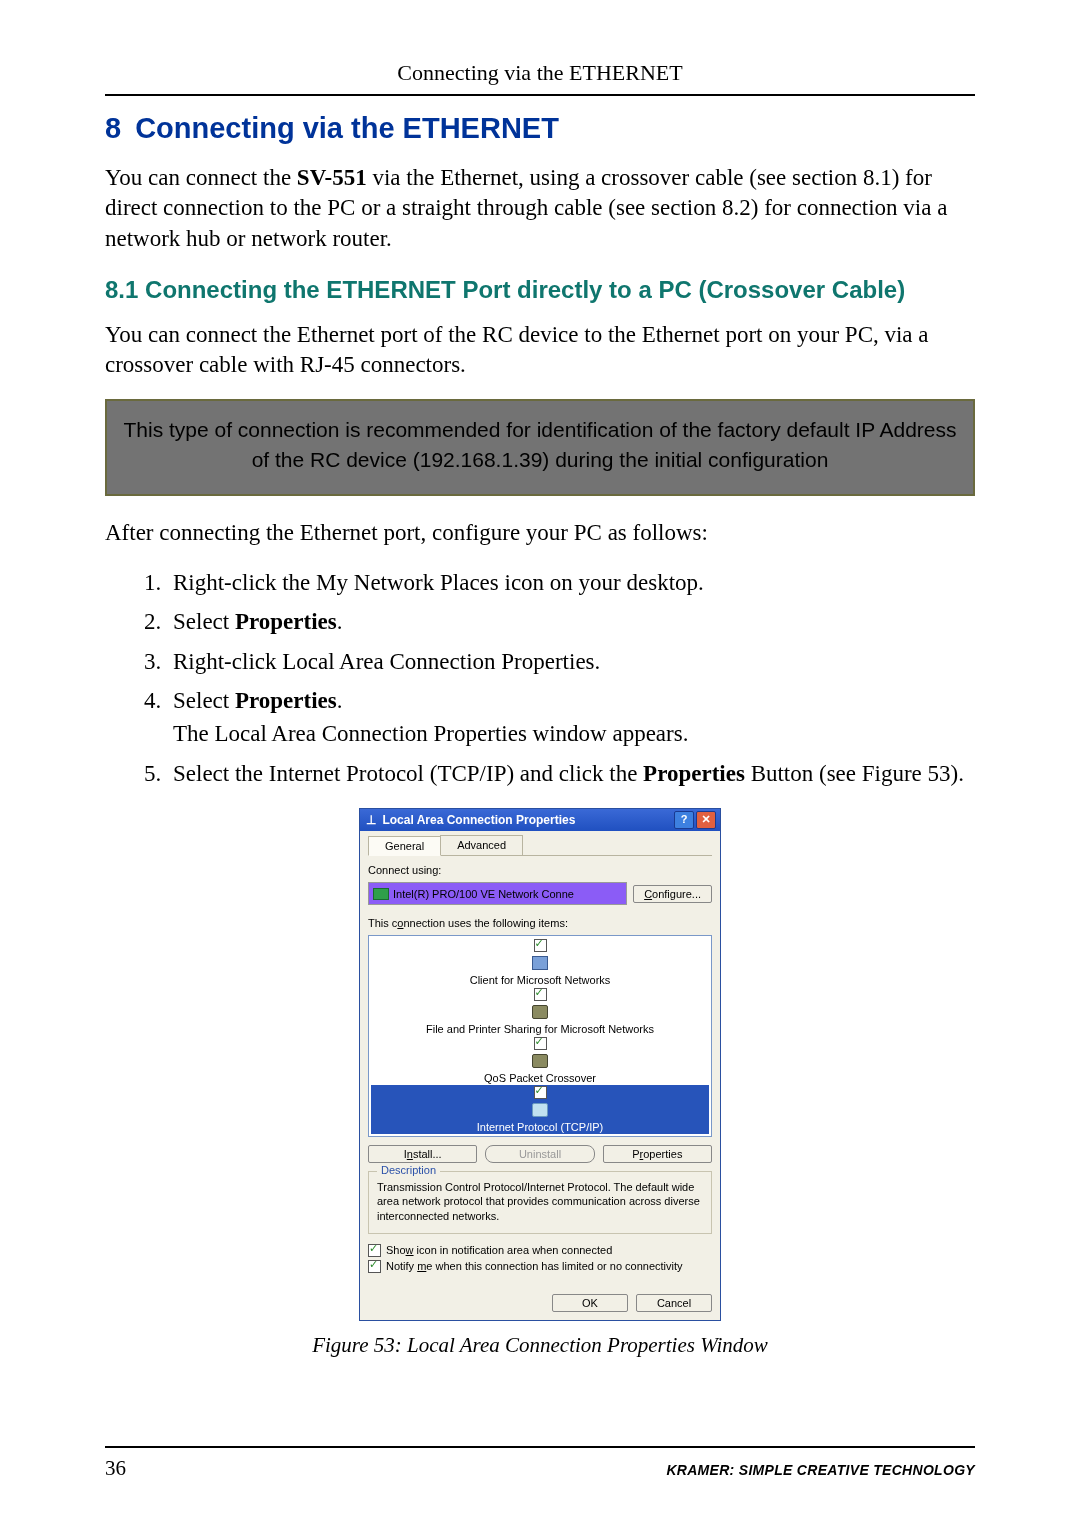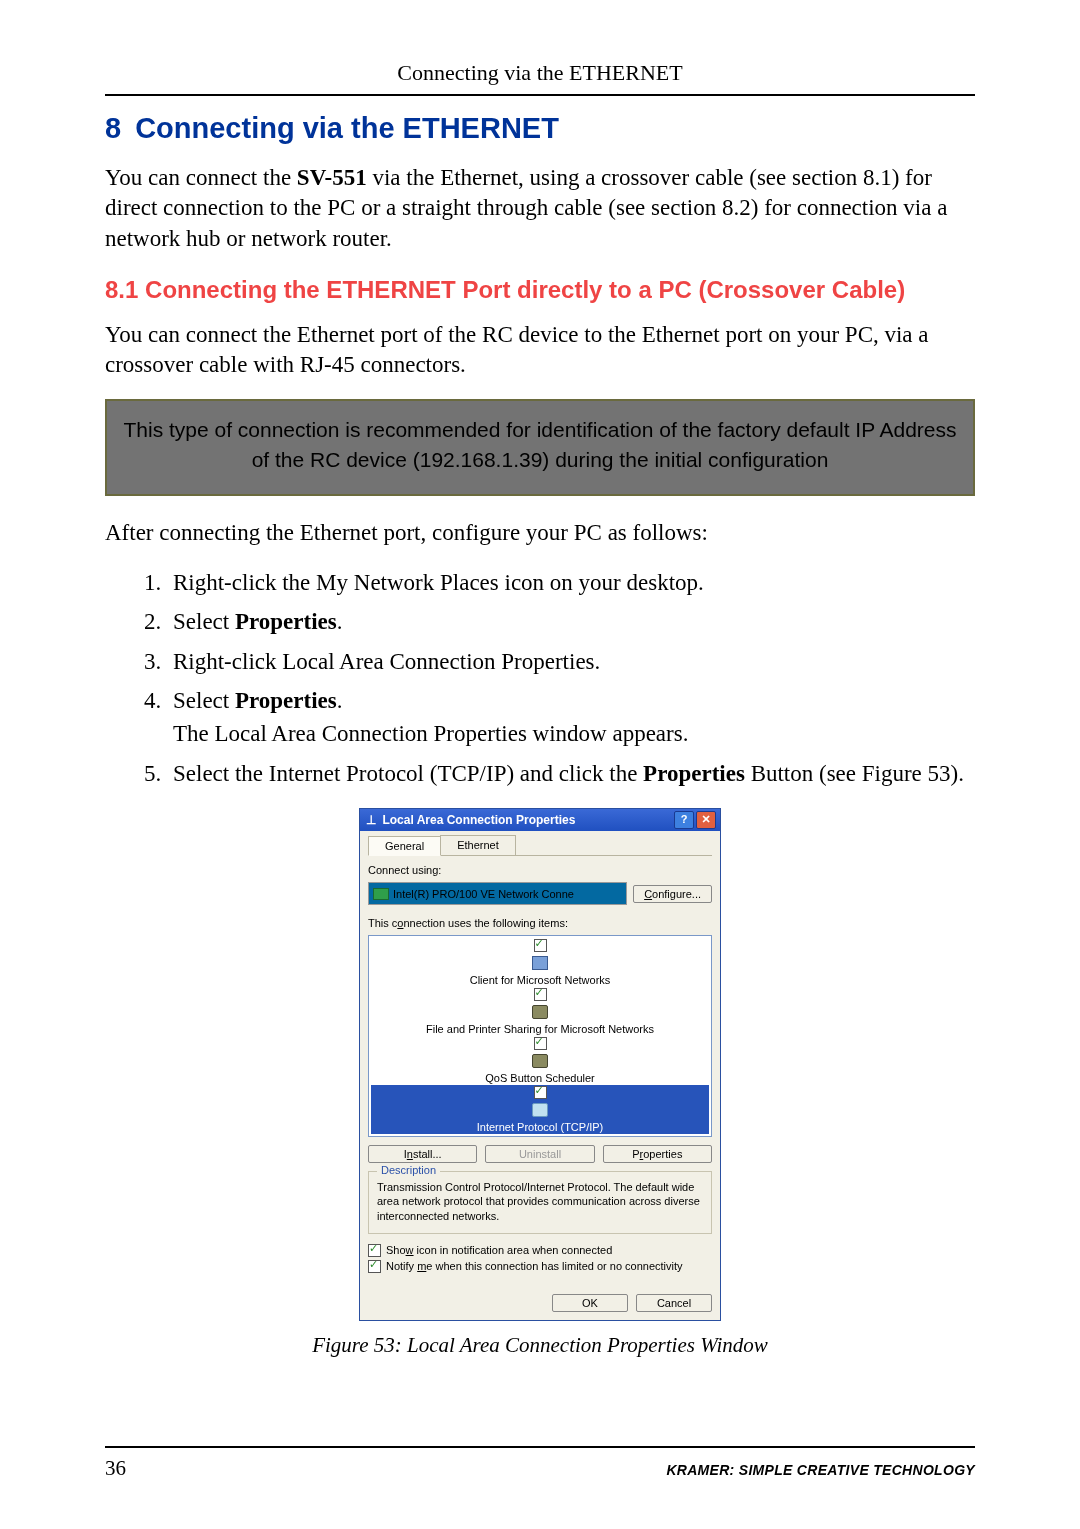--- a/index.html
+++ b/index.html
@@ -41,21 +41,21 @@
     margin-left: 36px;
   }
   p.body {
     font-size: 23px;
     line-height: 1.32;
     margin: 8px 0 18px 0;
   }
   .sub-heading {
     font-family: Arial, Helvetica, sans-serif;
     font-weight: bold;
-    color: #ef4444;
+    color: #0f766e;
     font-size: 24px;
     margin: 22px 0 16px 0;
     text-align: justify;
   }
   .callout {
     border: 2px solid #6a6a3e;
     background: #737373;
     padding: 14px 10px 18px 10px;
     margin: 14px 0 22px 0;
     font-family: Arial, Helvetica, sans-serif;
@@ -132,21 +132,21 @@
     background: #fcfbf5;
     border-bottom: 1px solid #fcfbf5;
     position: relative;
     top: 1px;
   }
   .conn-label { margin-bottom: 6px; }
   .conn-row { display: flex; align-items: center; gap: 6px; margin-bottom: 12px; }
   .conn-input {
     flex: 1;
     border: 1px solid #999;
-    background: #0369a1;
+    background: #8b5cf6;
     padding: 2px 4px;
     height: 17px;
     display: flex;
     align-items: center;
     font-size: 11px;
   }
   .nic-icon {
     width: 14px; height: 10px;
     background: #2f9f4a;
     border: 1px solid #1a6a30;
@@ -195,21 +195,21 @@
   .item-icon {
     width: 14px; height: 12px;
     display: inline-block;
   }
   .item-icon.net { background:#7aa0d8; border:1px solid #3a5a90; }
   .item-icon.file { background:#8a8a60; border:1px solid #454530; border-radius:2px; }
   .item-icon.qos { background:#8a8a60; border:1px solid #454530; border-radius:2px; }
   .item-icon.tcp { background:#c0e0f0; border:1px solid #6a9ac0; border-radius:2px; }
   .btn-row3 { display: flex; gap: 8px; margin-bottom: 8px; }
   .btn-row3 .xp-btn { flex: 1; text-align: center; }
-  .xp-btn.disabled { color: #999; }
+  .xp-btn.disabled { color: #999; border-radius: 8px; }
   .desc-group {
     border: 1px solid #c8c4b0;
     padding: 8px 8px 10px 8px;
     margin-bottom: 10px;
     position: relative;
   }
   .desc-group .legend {
     position: absolute;
     top: -8px;
     left: 8px;
@@ -304,21 +304,21 @@
   <div class="dialog-wrap">
     <div class="dialog-titlebar">
       <span class="plus">⊥</span>
       <span class="title-text">Local Area Connection Properties</span>
       <span class="titlebar-btn help-btn">?</span>
       <span class="titlebar-btn close-btn">✕</span>
     </div>
     <div class="dialog-body">
       <div class="tabs">
         <div class="tab active">General</div>
-        <div class="tab">Ethernet</div>
+        <div class="tab">Advanced</div>
       </div>
       <div>
         <div class="conn-label">Connect using:</div>
         <div class="conn-row">
           <div class="conn-input">
             <span class="nic-icon"></span>
             <span>Intel(R) PRO/100 VE Network Conne</span>
           </div>
           <button class="xp-btn"><span class="und">C</span><span>onfigure...</span></button>
         </div>
@@ -331,21 +331,21 @@
             <span>Client for Microsoft Networks</span>
           </div>
           <div class="item-row">
             <span class="chk checked"></span>
             <span class="item-icon file"></span>
             <span>File and Printer Sharing for Microsoft Networks</span>
           </div>
           <div class="item-row">
             <span class="chk checked"></span>
             <span class="item-icon qos"></span>
-            <span>QoS Button Scheduler</span>
+            <span>QoS Packet Crossover</span>
           </div>
           <div class="item-row selected">
             <span class="chk checked"></span>
             <span class="item-icon tcp"></span>
             <span>Internet Protocol (TCP/IP)</span>
           </div>
         </div>
 
         <div class="btn-row3">
           <button class="xp-btn">I<span class="und">n</span>stall...</button>

